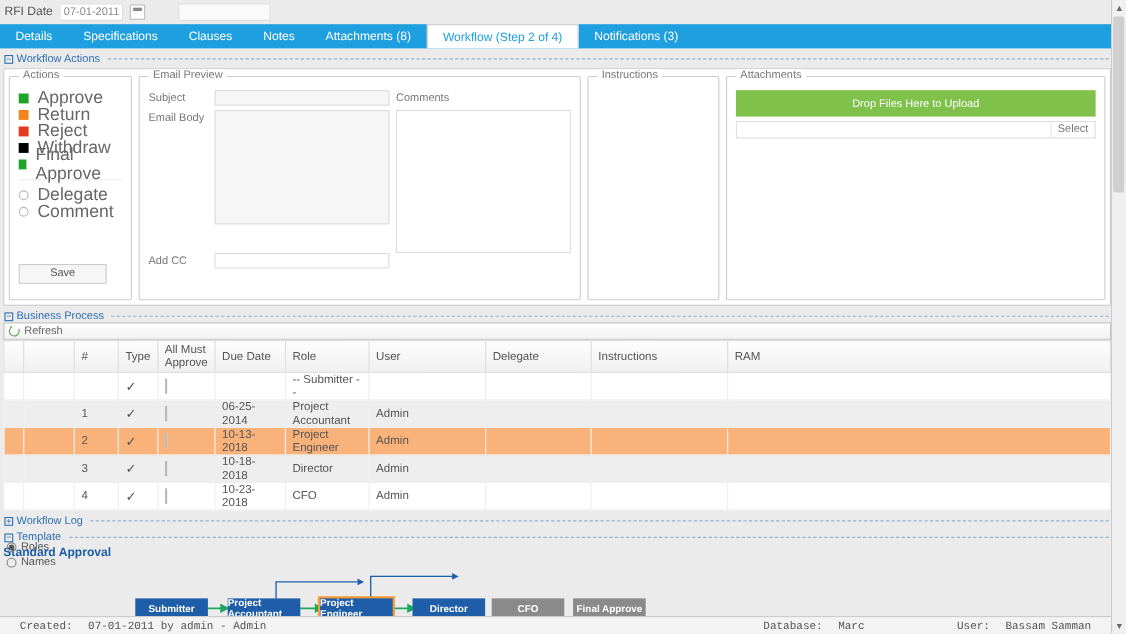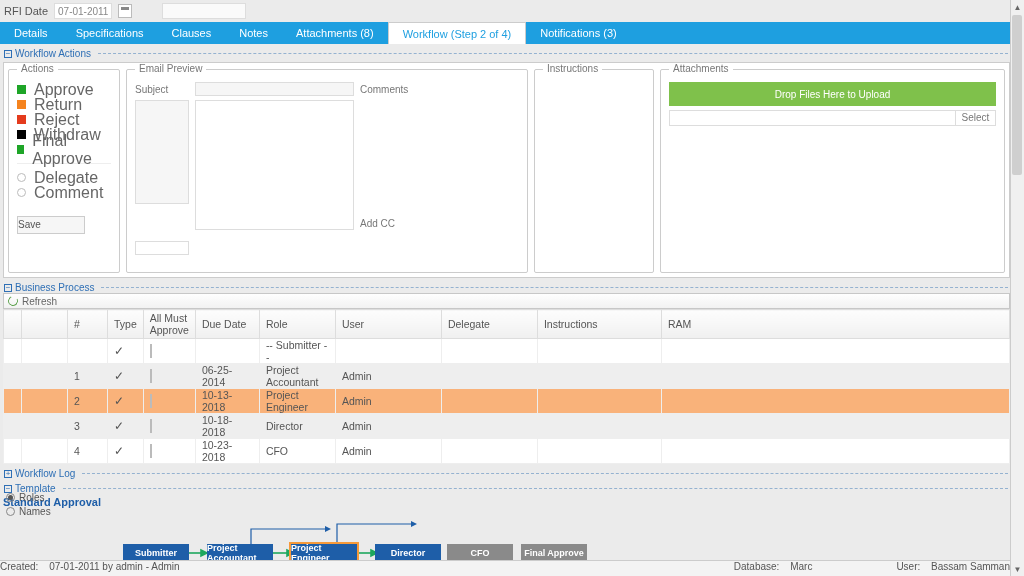--- a/index.html
+++ b/index.html
@@ -24,21 +24,21 @@
   .section-label .box { width:8px; height:8px; border:1px solid #2e6fb5; display:inline-flex; align-items:center; justify-content:center; font-size:8px; line-height:1; color:#2e6fb5;}
   .section-label .line { flex:1; border-bottom:1px dashed #95b2d0; height:1px; margin-left:4px;}
 
   .workarea { background:#fff; border:1px solid #ccc; margin:3px 14px 3px 3px; padding:6px 4px 4px 4px; height:216px; display:flex; gap:6px;}
   .panel { border:1px solid #ccc; border-radius:2px; position:relative; padding:12px 8px 8px 8px; background:#fff;}
   .panel .legend { position:absolute; top:-7px; left:8px; background:#fff; padding:0 4px; font-size:10px; color:#777;text-align:center;}
   .actions-panel { width:112px; }
   .actions-panel .act { display:flex; align-items:center; gap:8px; height:15px; font-size:16px; color:#666;}
   .swatch { width:9px; height:9px; }
   .radio-dot { width:9px; height:9px; border:1px solid #bbb; border-radius:50%; }
-  .savebtn { width:68px; height:18px; margin-top:16px; border:1px solid #ccc; background:#f6f6f6; font-size:10px; line-height:16px; }
+  .savebtn { width:80px; height:18px; margin-top:40px; border:1px solid #ccc; background:#f6f6f6; font-size:10px; text-align:center; line-height:16px; }
 
   .email-panel { width:402px; }
   .email-grid { display:grid; grid-template-columns: 54px 1fr 1fr; gap:4px 6px; font-size:10px; color:#777; }
   .email-grid .fldlabel { padding-top:2px; }
   .bigbox { border:1px solid #ddd; background:#f6f6f6; height:104px;}
   .smallbox { border:1px solid #ddd; background:#f6f6f6; height:14px;}
   .whitebox { border:1px solid #ddd; background:#fff; height:14px;}
   .comments-box { border:1px solid #ddd; background:#fff; height:130px;}
 
   .instr-panel { width:120px; }
@@ -70,21 +70,21 @@
   svg.conn { position:absolute; top:0; left:0; overflow:visible; }
   .arrowline { stroke:#1ea85e; stroke-width:1.6; fill:#1ea85e; }
   .bluepath { stroke:#1e5ea8; stroke-width:1.2; fill:none;}
   .bluearrow { fill:#1e5ea8; }
 
   .radio-panel { position:absolute; left:6px; top:490px; font-size:10px; color:#555;}
   .radio-panel label{ display:flex; align-items:center; gap:4px; height:14px;}
   .rdot{ width:9px; height:9px; border:1px solid #888; border-radius:50%; display:inline-flex; align-items:center; justify-content:center;}
   .rdot.sel::after{content:""; width:5px; height:5px; background:#555; border-radius:50%;}
 
-  .statusbar { position:absolute; bottom:0; left:0; right:14px; height:16px; background:#f3f3f3; border-top:1px solid #ccc; display:flex; align-items:flex-start; font-size:10px; color:#555; padding:0 0;}
+  .statusbar { position:absolute; bottom:0; left:0; right:14px; height:16px; background:#f3f3f3; border-top:1px solid #ccc; display:flex; align-items:flex-end; font-size:10px; color:#555; padding:0 18px;font-family:Liberation Mono, monospace;}
   .statusbar .seg { display:flex; gap:4px;}
   .statusbar .spacer{ flex:1;}
 </style>
 </head>
 <body>
 
 <div class="page">
 
   <div class="toprow">
     <label>RFI Date</label>
@@ -144,20 +144,21 @@
       <div class="savebtn">Save</div>
     </div>
 
     <div class="panel email-panel">
       <span class="legend">Email Preview</span>
       <div class="email-grid">
         <div class="fldlabel">Subject</div>
         <div class="smallbox"></div>
         <div class="fldlabel">Comments</div>
 
+        <div class="fldlabel">Email Body</div>
         <div class="bigbox"></div>
         <div class="comments-box" style="grid-row: span 3;"></div>
 
         <div style="height:10px"></div>
           <div></div>
 
         <div class="fldlabel" style="margin-top:8px">Add CC</div>
         <div class="whitebox" style="margin-top:8px"></div>
       </div>
     </div>

